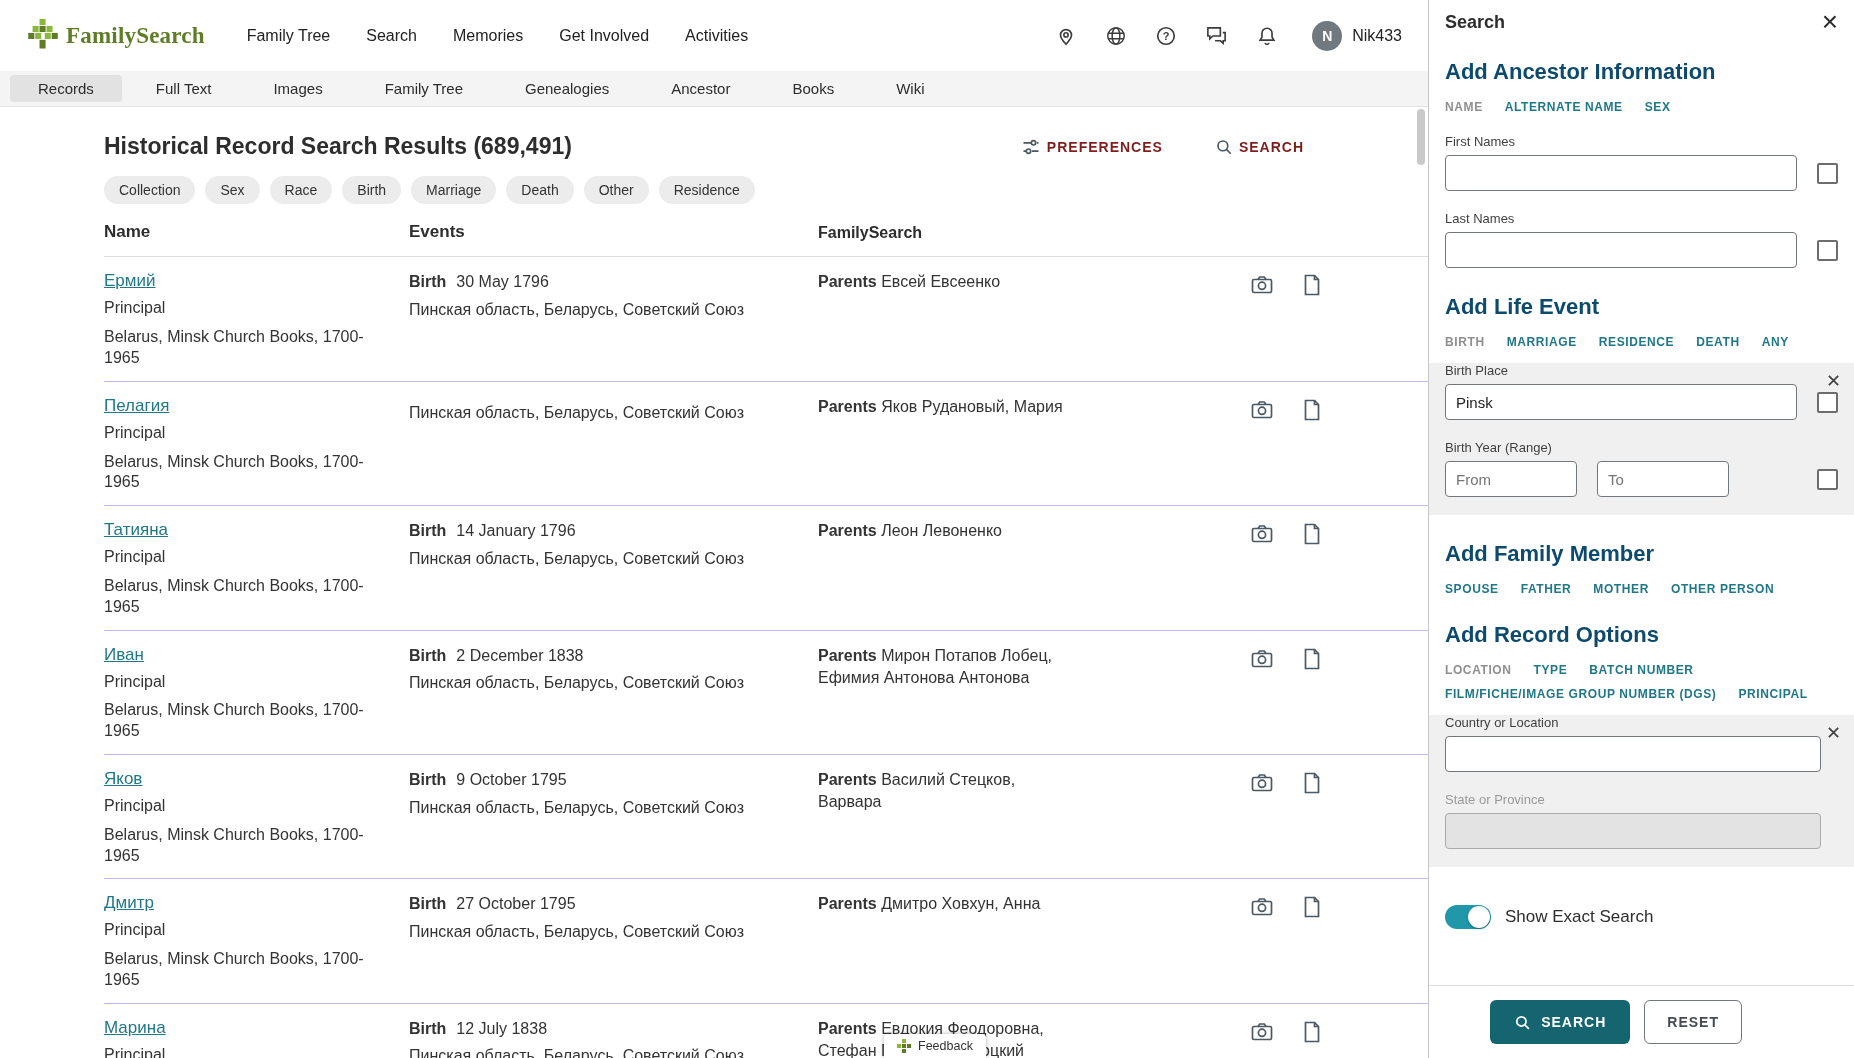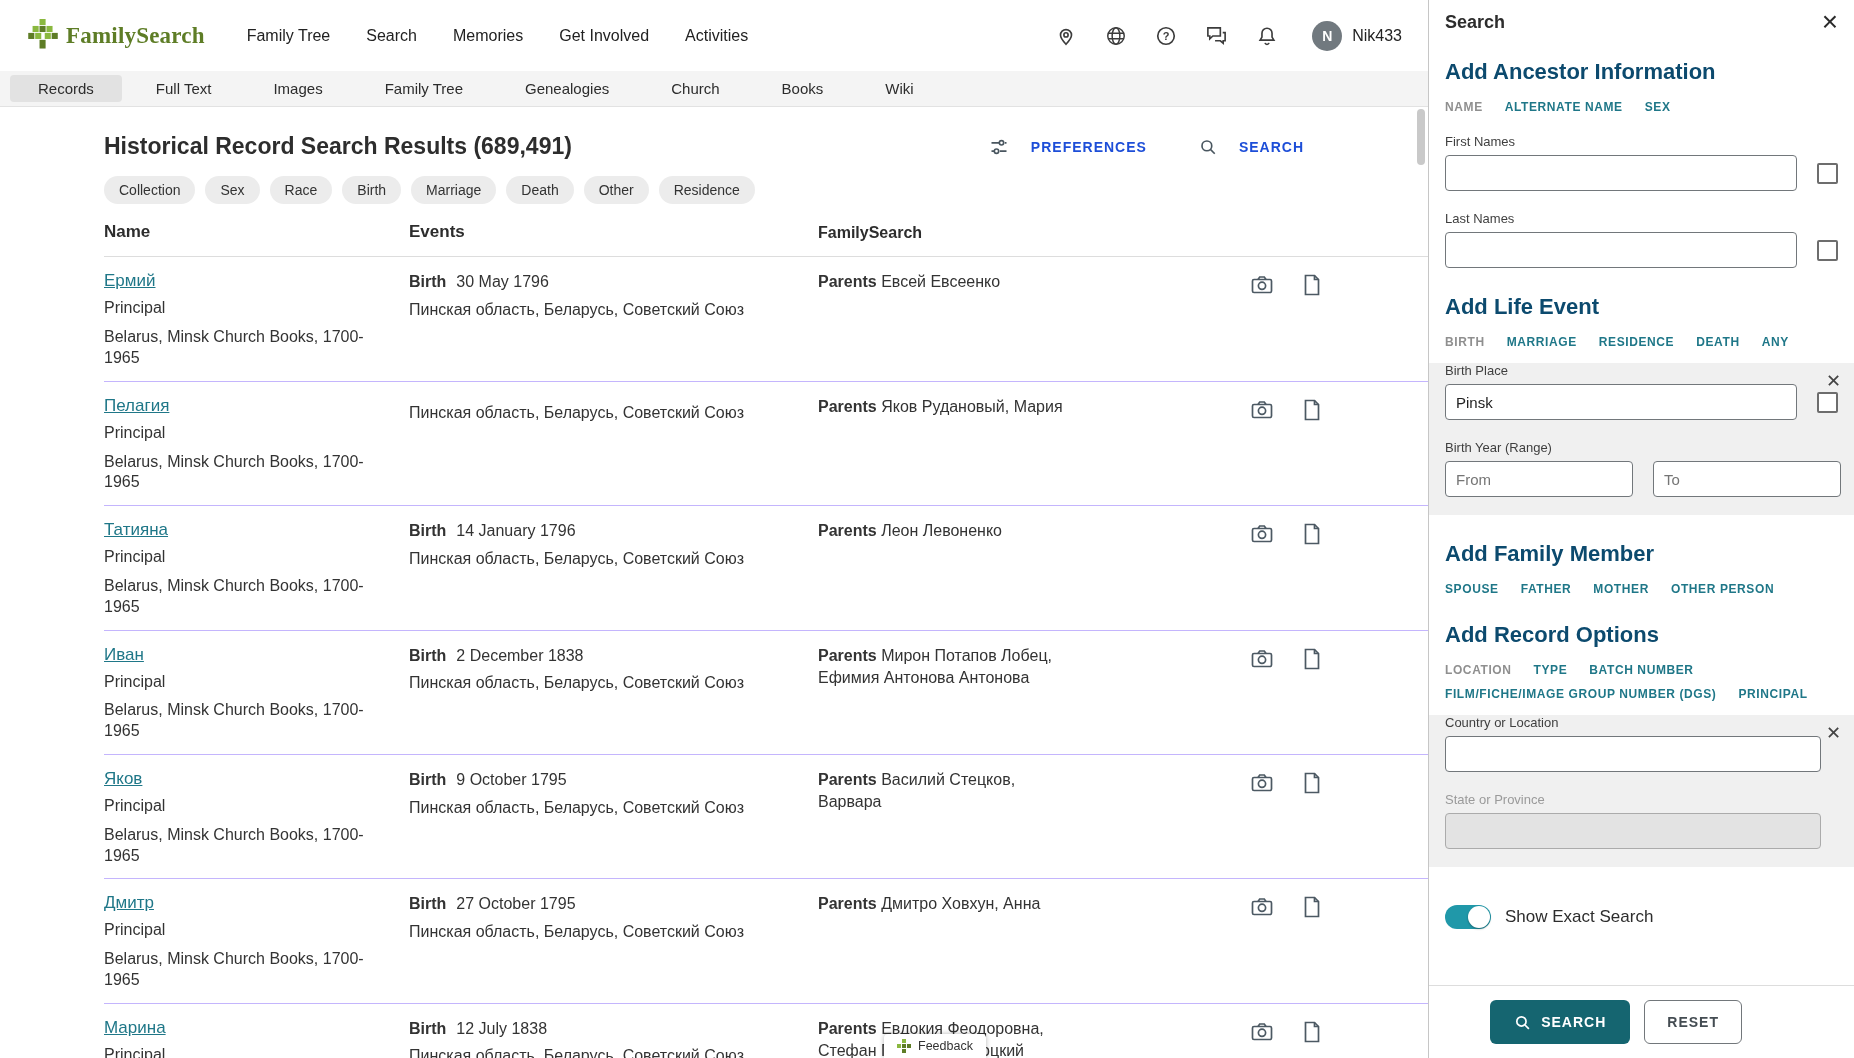--- a/index.html
+++ b/index.html
@@ -30,22 +30,22 @@
   .tabbar { height:36px; background:#f4f4f4; display:flex; align-items:center; gap:6px;
             padding:0 10px; border-bottom:1px solid #e2e2e2; flex:0 0 auto; }
   .tab { font-size:15px; color:#2c2c2c; padding:5px 28px; border-radius:4px; cursor:pointer; white-space:nowrap; }
   .tab.active { background:#e2e2e2; }
 
   
   .main { flex:1; position:relative; padding:26px 0 0 104px; overflow:hidden; }
   .title-row { display:flex; align-items:center; padding-right:124px; }
   .page-title { font-size:23px; font-weight:bold; color:#2d2d2d; }
   .top-actions { margin-left:auto; display:flex; align-items:center; gap:52px; }
-  .action-btn { display:flex; align-items:center; gap:22px; font-size:14px; font-weight:bold;
-                letter-spacing:1px; color:#1d4ed8; cursor:pointer; background:none; border:none;
+  .action-btn { display:flex; align-items:center; gap:6px; font-size:14px; font-weight:bold;
+                letter-spacing:1px; color:#7f1d1d; cursor:pointer; background:none; border:none;
                 font-family:inherit; }
   .chips { display:flex; gap:10px; margin-top:16px; }
   .chip { background:#ececec; border-radius:16px; padding:6px 15px; font-size:14px; color:#333; cursor:pointer; white-space:nowrap; }
 
   .table-header { display:flex; margin-top:18px; padding-bottom:12px; border-bottom:1px solid #ddd;
                   font-weight:bold; font-size:17px; color:#2d2d2d; }
   .col-name { width:305px; padding-right:30px; }
   .col-events { width:409px; padding-right:20px; }
   .col-rel { width:250px; }
 
@@ -81,21 +81,21 @@
   input[type="text"] { width:352px; height:36px; border:1px solid #72777b; border-radius:4px;
                        padding:0 10px; font-size:15px; font-family:inherit; color:#222; background:#fff; }
   input[type="text"]:disabled { background:#e3e3e3; border-color:#ababab; }
   .checkbox { width:21px; height:21px; border:2px solid #6d6d6d; border-radius:2px;
               margin-left:auto; background:#fff; cursor:pointer; flex:0 0 auto; }
   .gray-section { background:#f0f0f0; margin:14px -16px 0; padding:0 16px 18px; position:relative; }
   .gray-close { position:absolute; top:9px; right:13px; font-size:18px; line-height:1; color:#444;
                 background:none; border:none; cursor:pointer; }
   .gray-section .field-label:first-of-type { margin-top:12px; padding-top:0; }
   .range-row { display:flex; align-items:center; gap:20px; }
-  .range-row input { width:188px; }
+  .range-row input { width:132px; }
   .wide-input { width:376px !important; }
   .toggle-row { display:flex; align-items:center; gap:14px; margin-top:38px; }
   .toggle { width:46px; height:24px; border-radius:12px; background:#2098a9; position:relative; cursor:pointer; border:none; }
   .toggle::after { content:''; position:absolute; right:1px; top:1px; width:22px; height:22px;
                    border-radius:50%; background:#fff; box-shadow:0 1px 2px rgba(0,0,0,0.35); }
   .toggle-label { font-size:17px; color:#2d2d2d; }
   .panel-footer { flex:0 0 auto; border-top:1px solid #ddd; padding:14px 112px 14px 16px;
                   display:flex; justify-content:flex-end; gap:14px; }
   .btn-search { background:#156570; color:#fff; border:none; border-radius:6px; height:44px;
                 padding:0 24px; font-size:14px; font-weight:bold; letter-spacing:1px;
@@ -188,21 +188,21 @@
   <div class="tab active">Records</div>
 
   <div class="tab">Full Text</div>
 
   <div class="tab">Images</div>
 
   <div class="tab">Family Tree</div>
 
   <div class="tab">Genealogies</div>
 
-  <div class="tab">Church</div>
+  <div class="tab">Ancestor</div>
 
   <div class="tab">Books</div>
 
   <div class="tab">Wiki</div>
 </div>
 
     <div class="main">
       <div class="title-row">
         <h1 class="page-title">Historical Record Search Results (689,491)</h1>
         <div class="top-actions">

